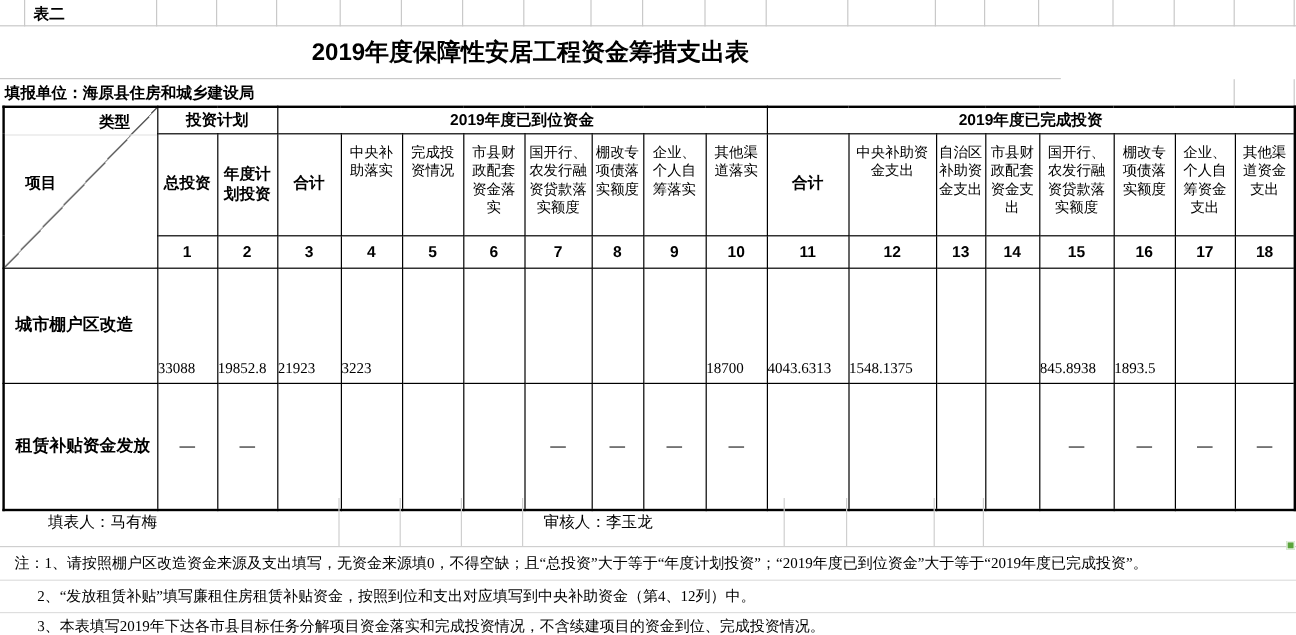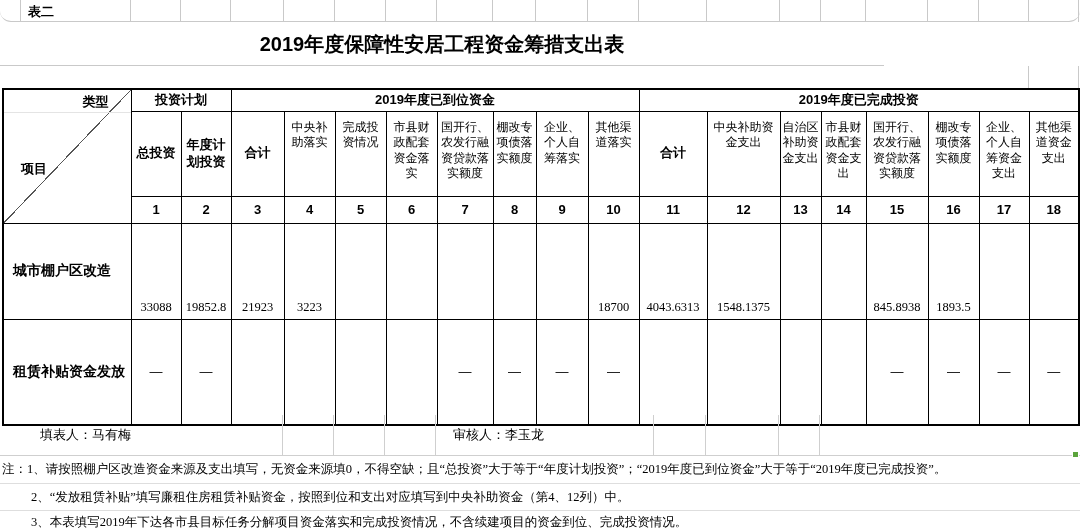--- a/index.html
+++ b/index.html
@@ -1,65 +1,65 @@
 <!DOCTYPE html>
 <html><head>
 <meta charset="utf-8">
 <style>
   * { margin:0; padding:0; box-sizing:border-box; }
   body { background:#fff; font-family:"Liberation Sans", sans-serif; color:#000; }
   #screen { position:relative; width:1080px; height:529px; background:#fff; overflow:hidden; }
 
   
-  #toprow { position:absolute; left:0; top:0; width:1080px; height:22px; border-bottom:1px solid #c9c9c9;border-radius:11px; }
+  #toprow { position:absolute; left:0; top:0; width:1080px; height:22px; border-bottom:1px solid #c9c9c9; }
   #toprow .vg { position:absolute; top:0; width:1px; height:22px; background:#c9c9c9; }
   #sheet-tag { position:absolute; left:28px; top:3px; font-size:13px; font-weight:bold; }
   #titlerow { position:absolute; left:0; top:22px; width:884px; height:44px; border-bottom:1px solid #c9c9c9;
               text-align:center; line-height:44px; font-size:20px; font-weight:bold; }
   #unitrow { position:absolute; left:0; top:66px; width:1080px; height:22px; }
   #unitrow .vg { position:absolute; top:0; width:1px; height:22px; background:#c9c9c9; }
   #unit-label { position:absolute; left:4px; top:3px; font-size:13px; font-weight:bold; }
 
   
   #maintable { position:absolute; left:2px; top:88px; border-collapse:collapse; table-layout:fixed;
                width:1076px; border:2px solid #000; }
   #maintable td { border:1px solid #000; overflow:hidden; }
   td.group { font-size:13px; font-weight:bold; text-align:center; vertical-align:middle; }
   td.sub   { font-size:12px; text-align:center; vertical-align:top; padding:8px 2px 0 2px; line-height:1.3; }
   td.sub.mid { vertical-align:middle; font-weight:bold; font-size:13px; padding-top:0; }
   td.numh  { font-size:13px; font-weight:bold; text-align:center; vertical-align:middle; }
   td.rowlabel { font-size:14px; font-weight:bold; text-align:left; padding-left:9px; vertical-align:middle;margin-left:40px; }
-  tr.r1 td.val { font-family:"Liberation Serif", serif; font-size:12.5px; text-align:center;
+  tr.r1 td.val { font-family:"Liberation Serif", serif; font-size:12.5px; 
                  vertical-align:bottom; padding-bottom:4px;margin-top:33px; }
   tr.r2 td.val { font-size:13px; text-align:center; vertical-align:middle; }
 
   
   td.corner { position:relative; padding:0;
     background-image:linear-gradient(to bottom right, transparent 49.6%, #555 49.6%, #555 50.2%, transparent 50.2%); }
   td.corner .faintline { position:absolute; left:0; top:22px; width:100%; height:1px; background:#e4e4e4; }
   #corner-top { position:absolute; top:3px; right:22px; font-size:13px; font-weight:bold; }
-  #corner-bottom { position:absolute; left:17px; top:70px; font-size:13px; font-weight:bold;text-align:right; }
+  #corner-bottom { position:absolute; left:17px; top:54px; font-size:13px; font-weight:bold;text-align:right; }
 
   
   #footer { position:absolute; left:2px; top:415px; width:1076px; height:40px; }
   #footer .fcell { position:absolute; top:0; height:40px; border-right:1px solid #cfcfcf;
                    font-size:13px; font-weight:normal; line-height:40px; }
   #footer-bottomline { position:absolute; left:0; top:455px; width:1080px; height:1px; background:#cfcfcf; }
 
   
   #selection { position:absolute; left:864px; top:413px; width:216px; height:43px;
                border:3px solid #5BA43C; background:transparent; text-align:center;
                font-size:13px; font-weight:bold; line-height:37px; z-index:5; }
   #fill-handle { position:absolute; left:1072px; top:451px; width:7px; height:7px;
                  background:#5BA43C; border:1px solid #fff; z-index:6; }
 
   
   .note { position:absolute; width:1080px; font-family:"Liberation Serif", serif; font-size:12.5px;
           white-space:nowrap; }
-  #note1 { left:0; top:455px; height:28px; line-height:28px; padding-left:2px; }
+  #note1 { left:0; top:455px; height:28px; line-height:28px; padding-left:12px; }
   #note2 { left:0; top:483px; height:27px; line-height:27px; padding-left:31px; border-top:1px solid #dedede; }
   #note3 { left:0; top:510px; height:19px; line-height:22px; padding-left:31px; border-top:1px solid #dedede; }
 </style>
 </head>
 <body>
 
 <div id="screen">
 
   <div id="toprow">
     <div class="vg" style="left:20px"></div>
@@ -83,20 +83,21 @@
     <div class="vg" style="left:1028px"></div>
       <div class="vg" style="left:1078px"></div>
     <div id="sheet-tag">表二</div>
   </div>
 
   <div id="titlerow">2019年度保障性安居工程资金筹措支出表</div>
 
   <div id="unitrow">
     <div class="vg" style="left:1028px"></div>
     <div class="vg" style="left:1078px"></div>
+    <div id="unit-label">填报单位：海原县住房和城乡建设局</div>
   </div>
 
   <table id="maintable">
     <colgroup>
       <col style="width:128px">
         <col style="width:50px">
         <col style="width:50px">
         <col style="width:53px">
       <col style="width:51px">
         <col style="width:51px">

